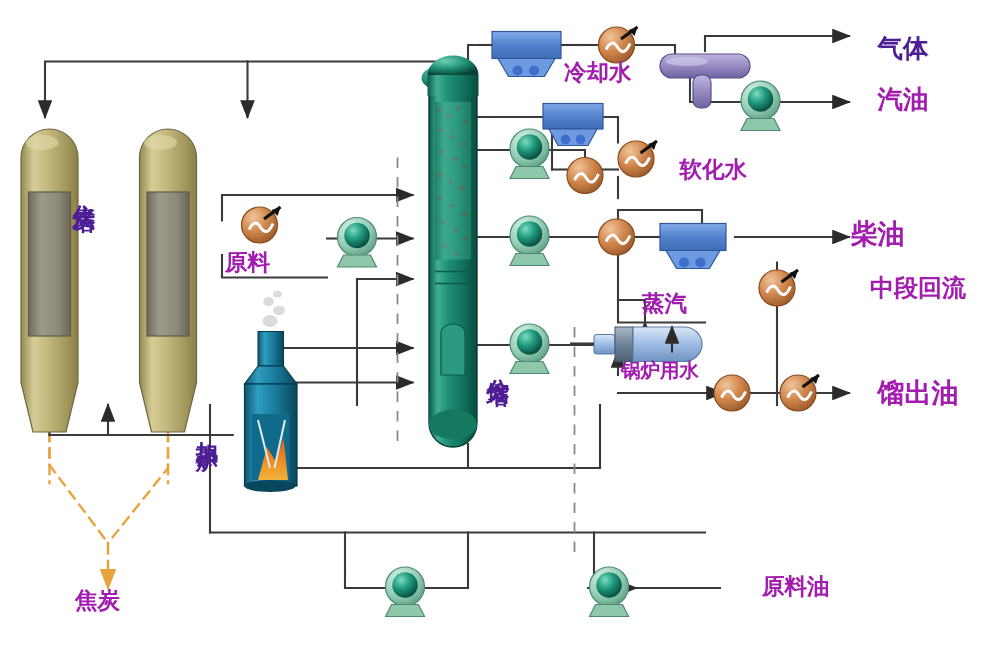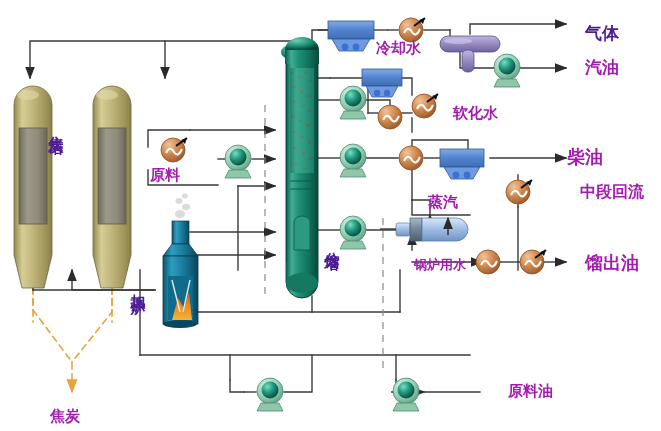--- a/index.html
+++ b/index.html
@@ -411,37 +411,37 @@
     <polygon points="546,250 540,252 544,256" fill="#111"></polygon>
   </g>
 </svg>
 
 <div class="lbl lbl-black vert" style="left:48px;top:124px;font-size:15px;">焦炭塔</div>
 
 <div class="lbl lbl-blue" style="left:150px;top:168px;font-size:15px;">原料</div>
 
 <div class="lbl lbl-black vert" style="left:130px;top:282px;font-size:15px;">加热炉</div>
 
-<div class="lbl lbl-blue" style="left:50px;top:393px;font-size:15px;margin-top:16px;">焦炭</div>
+<div class="lbl lbl-blue" style="left:50px;top:393px;font-size:15px;">焦炭</div>
 
 <div class="lbl lbl-black vert" style="left:324px;top:240px;font-size:15px;">分馏塔</div>
 
 <div class="lbl lbl-blue" style="left:376px;top:41px;font-size:15px;">冷却水</div>
 
 <div class="lbl lbl-blue" style="left:453px;top:106px;font-size:15px;">软化水</div>
 
 <div class="lbl lbl-black" style="left:585px;top:25px;font-size:17px;">气体</div>
 
 <div class="lbl lbl-blue" style="left:585px;top:59px;font-size:17px;text-align:center;">汽油</div>
 
 <div class="lbl lbl-blue" style="left:567px;top:148px;font-size:18px;">柴油</div>
 
 <div class="lbl lbl-blue" style="left:535px;top:184px;font-size:16px;margin-left:45px;">中段回流</div>
 
 <div class="lbl lbl-blue" style="left:428px;top:195px;font-size:15px;">蒸汽</div>
 
-<div class="lbl lbl-blue" style="left:414px;top:258px;font-size:13px;">锅炉用水</div>
+<div class="lbl lbl-blue" style="left:414px;top:241px;font-size:13px;">锅炉用水</div>
 
 <div class="lbl lbl-blue" style="left:585px;top:254px;font-size:18px;">馏出油</div>
 
 <div class="lbl lbl-blue" style="left:508px;top:384px;font-size:15px;">原料油</div>
 
 </div>
 
 </body></html>

